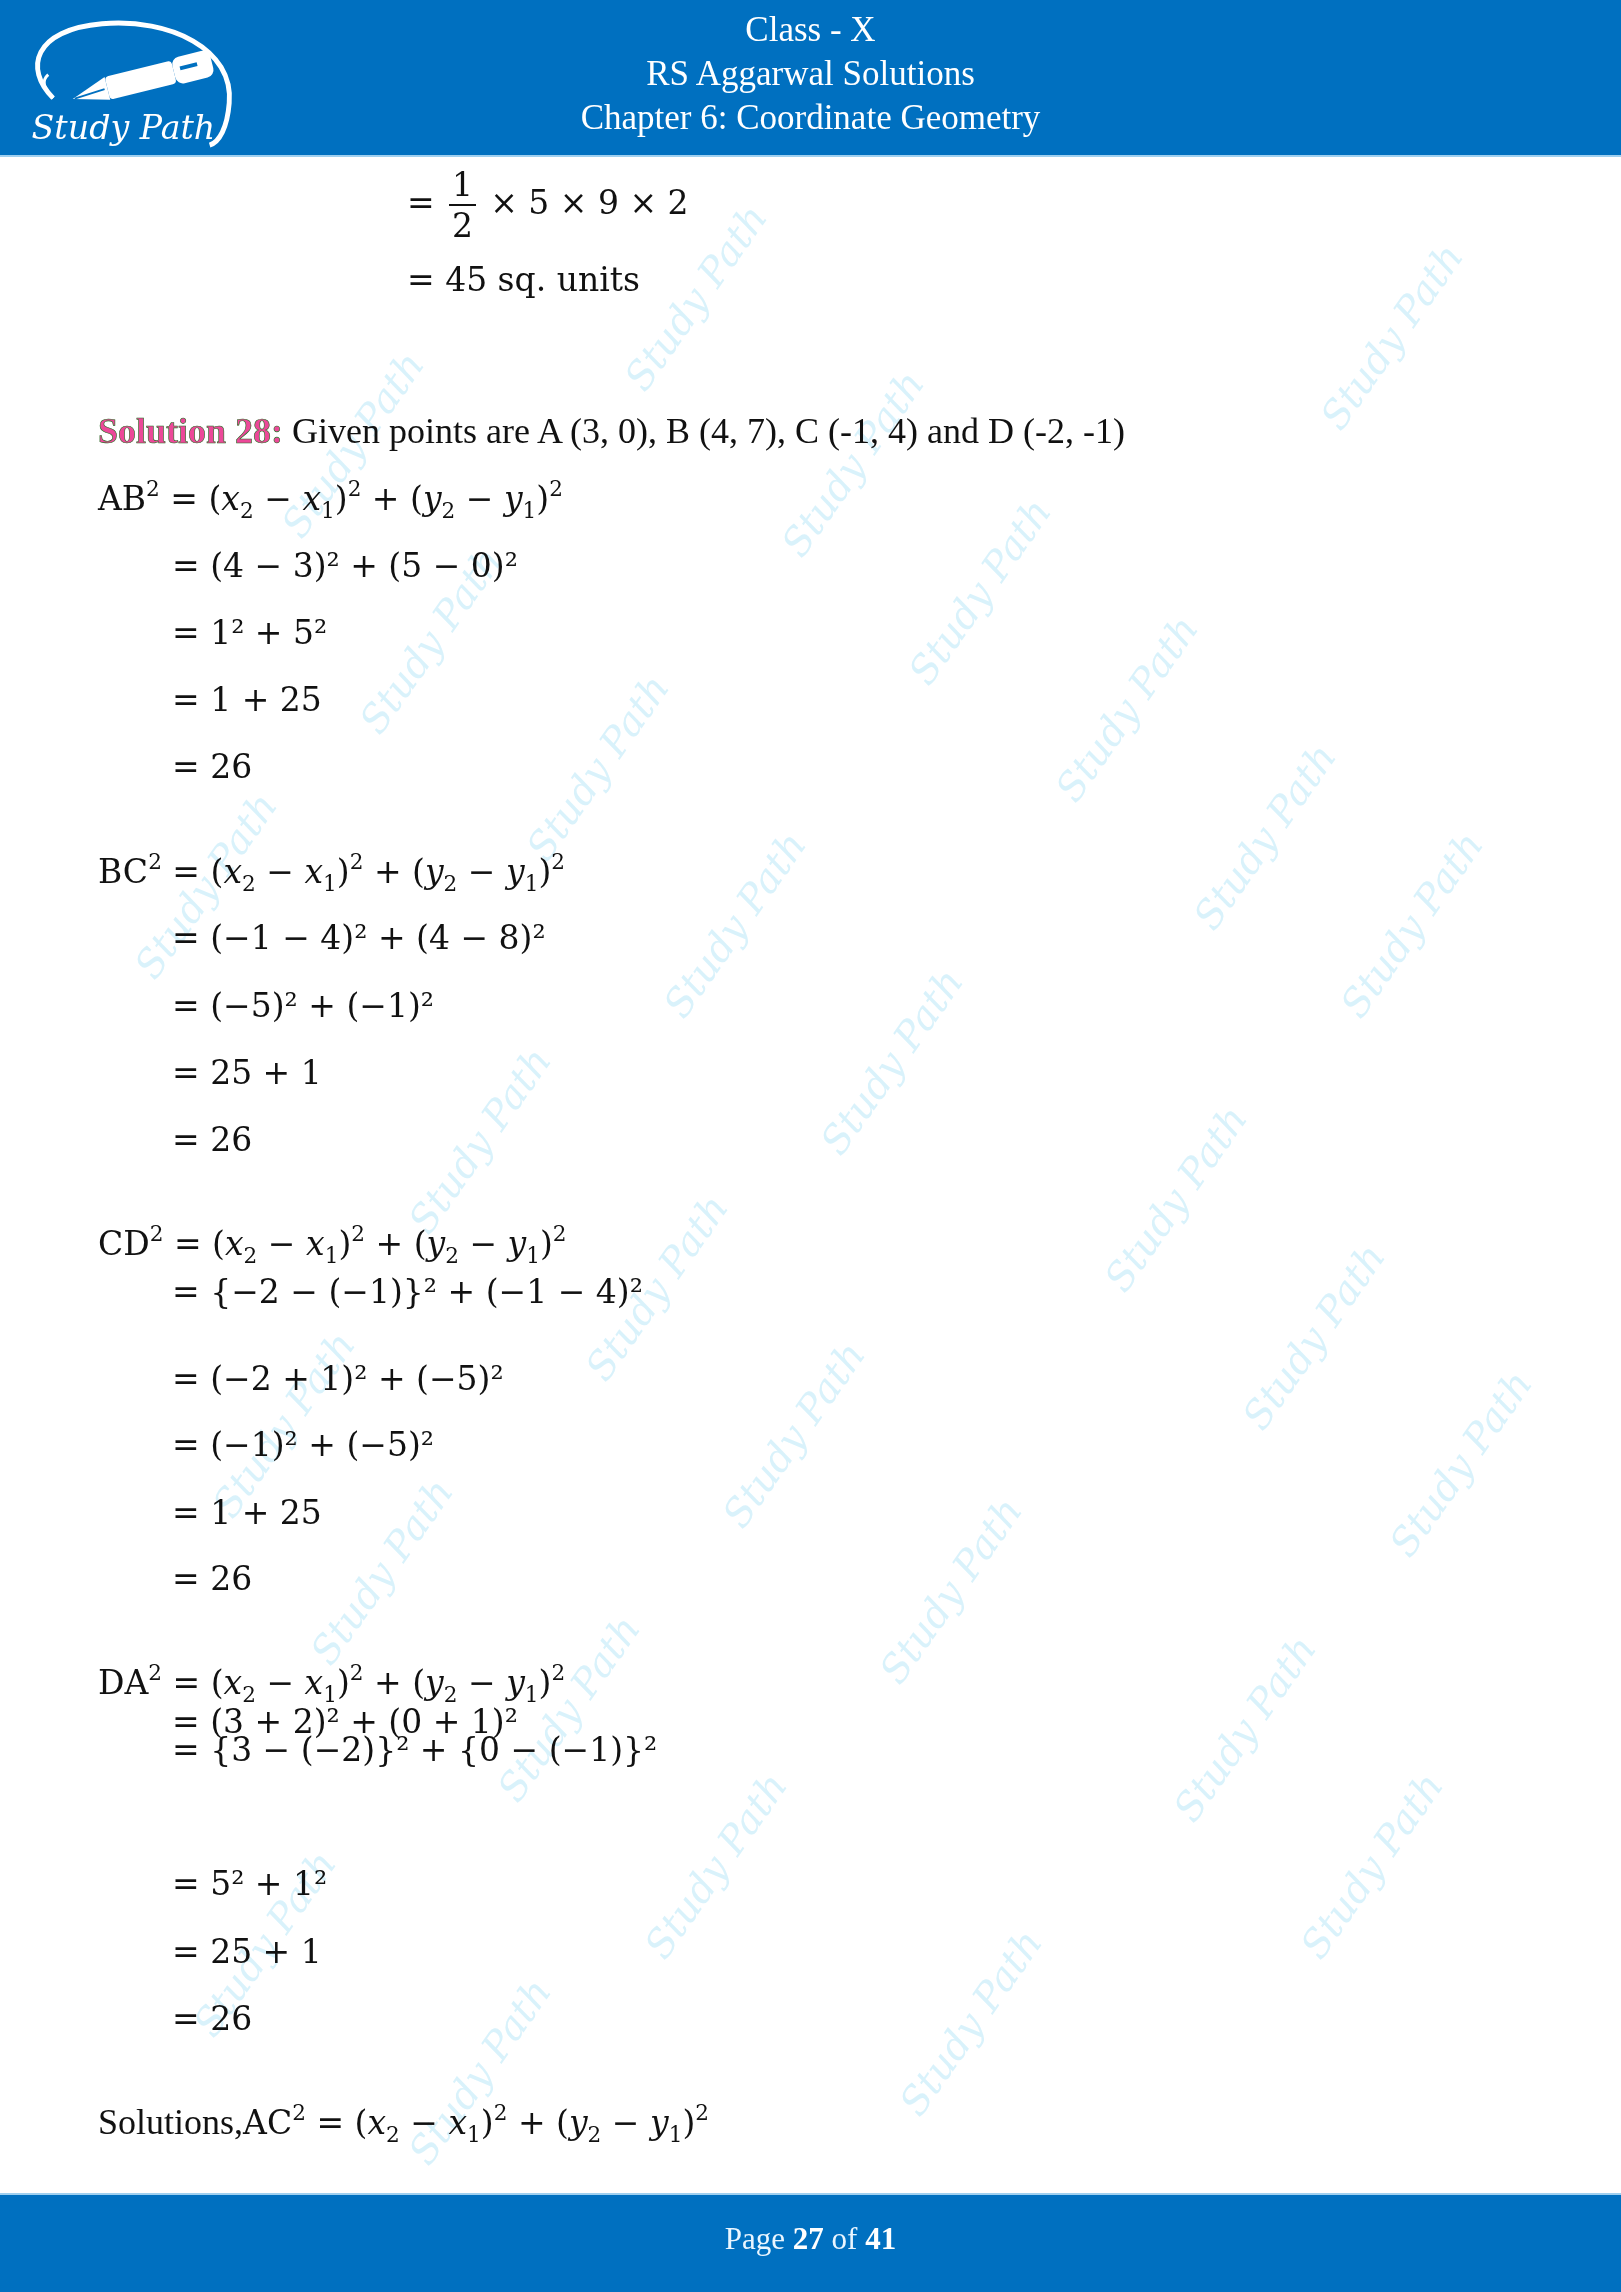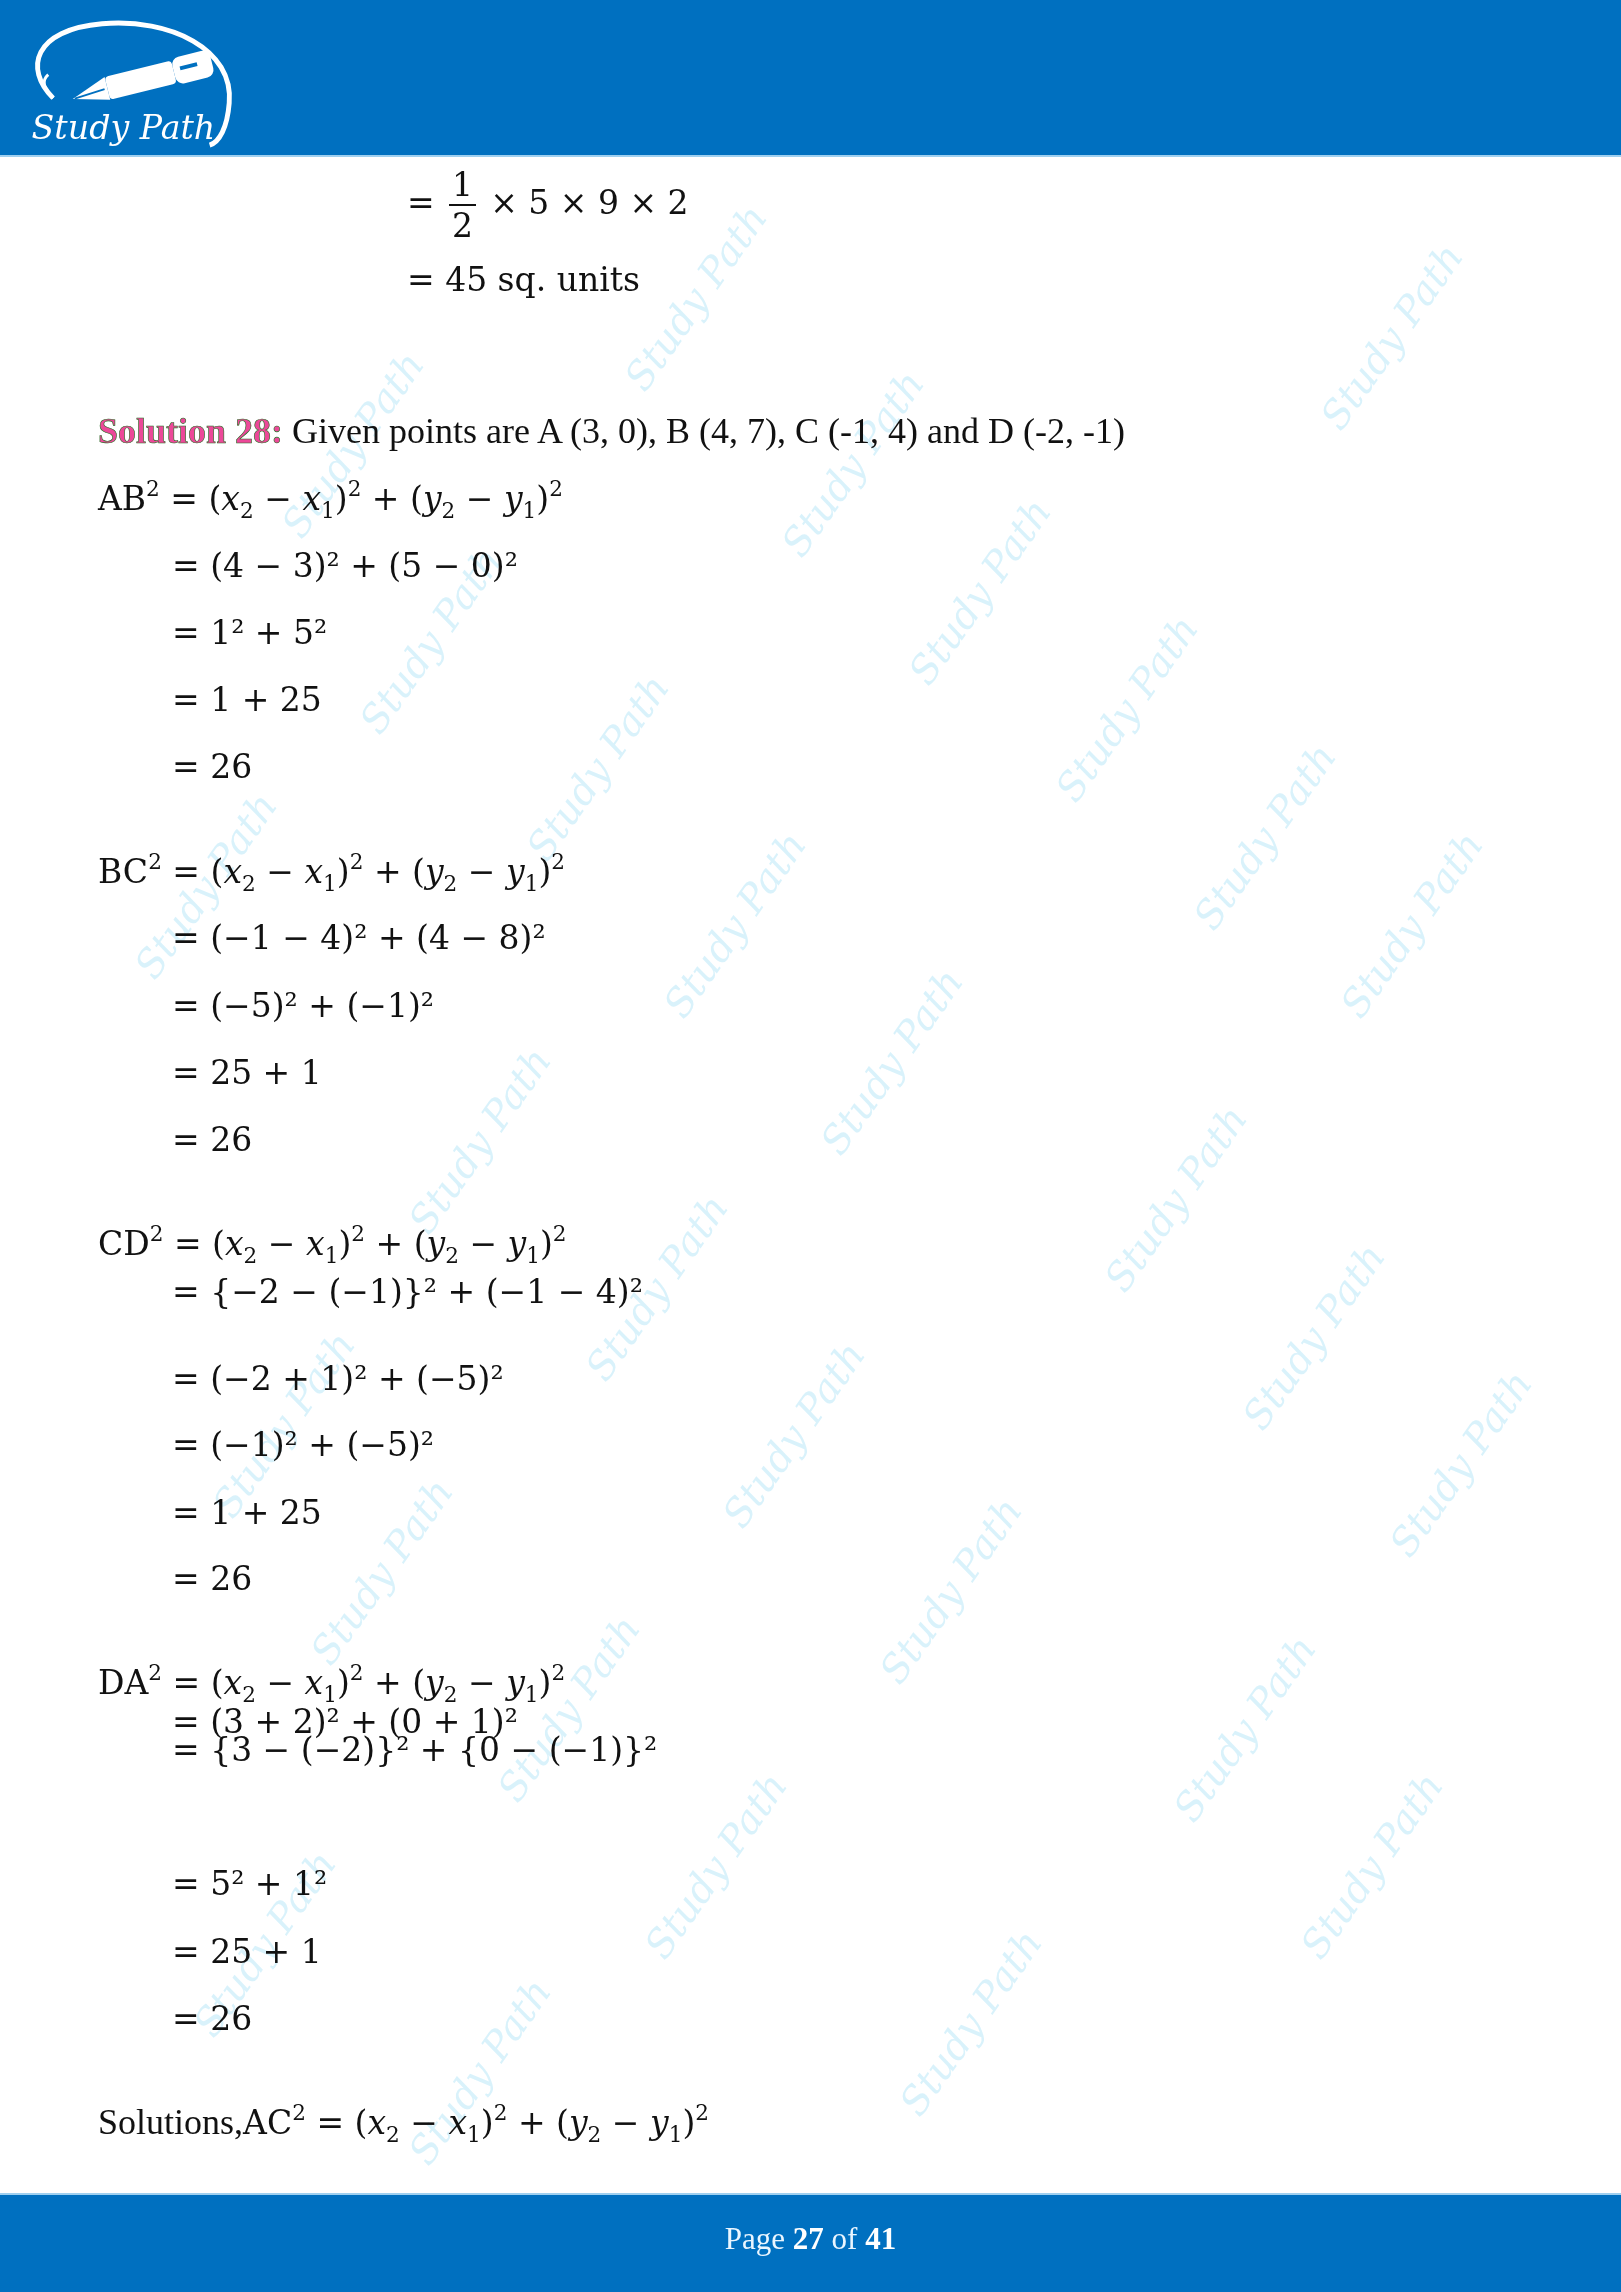--- a/index.html
+++ b/index.html
@@ -68,20 +68,25 @@
     <path d="M40 90 C 30 80, 28 72, 35 66" fill="none" stroke="#fff" stroke-width="3"></path>
     <g transform="rotate(-14 120 75)">
       <rect x="95" y="62" width="70" height="24" rx="4" fill="#fff"></rect>
       <rect x="165" y="60" width="40" height="28" rx="8" fill="#fff"></rect>
       <polygon points="95,62 95,86 58,76" fill="#fff"></polygon>
       <line x1="60" y1="76" x2="92" y2="74" stroke="#0070C0" stroke-width="2"></line>
       <rect x="172" y="70" width="18" height="4" fill="#0070C0"></rect>
     </g>
     <text x="18" y="132" fill="#fff" font-family="DejaVu Serif, serif" font-style="italic" font-size="34">Study Path</text>
   </svg>
+  <div class="header-titles">
+    <div>Class - X</div>
+    <div>RS Aggarwal Solutions</div>
+    <div>Chapter 6: Coordinate Geometry</div>
+  </div>
 </div>
 
 <div class="watermarks">
   <span class="wm" style="left:588px;top:118px">Study Path</span>
   <span class="wm" style="left:1284px;top:157px">Study Path</span>
   <span class="wm" style="left:245px;top:265px">Study Path</span>
   <span class="wm" style="left:745px;top:284px">Study Path</span>
   <span class="wm" style="left:872px;top:412px">Study Path</span>
   <span class="wm" style="left:323px;top:461px">Study Path</span>
   <span class="wm" style="left:1019px;top:529px">Study Path</span>

